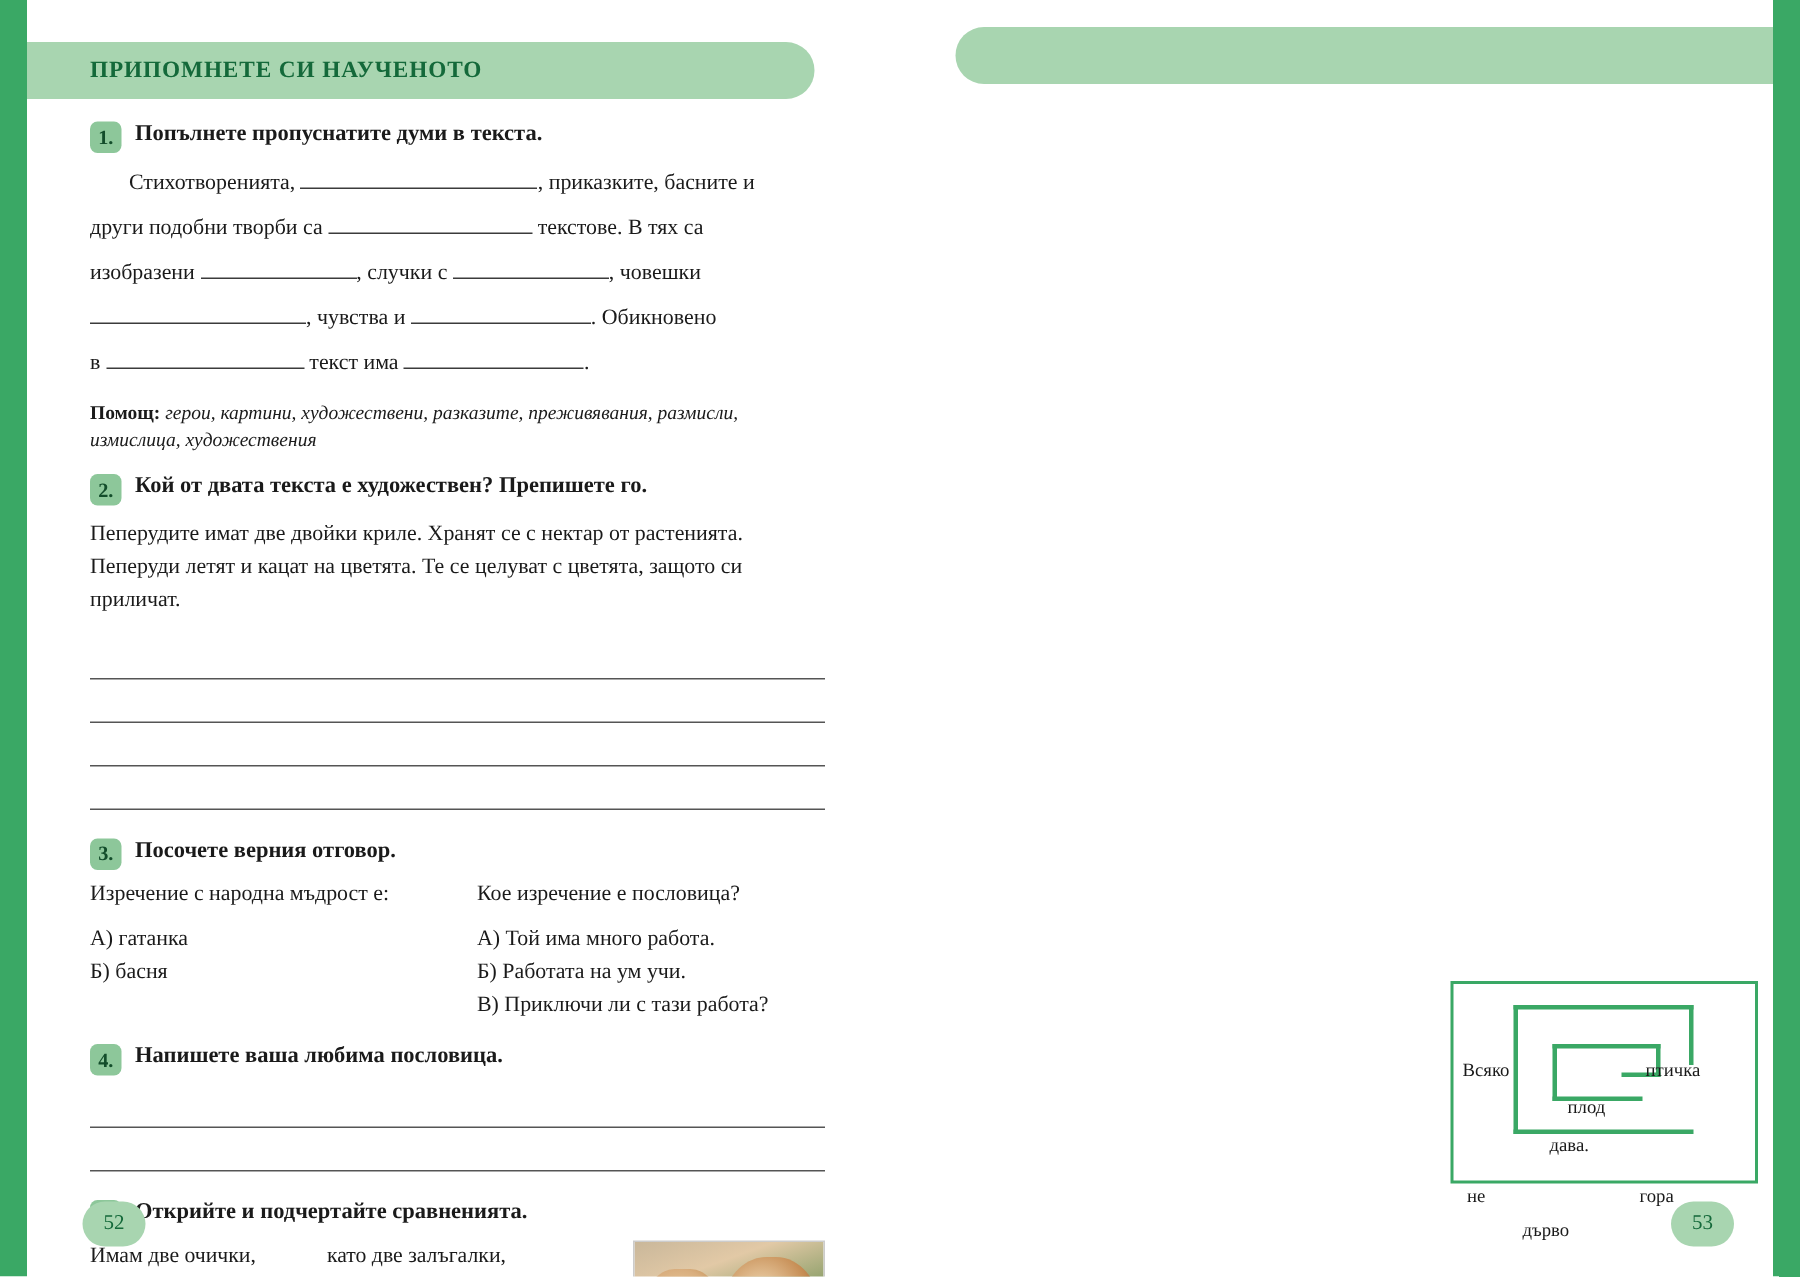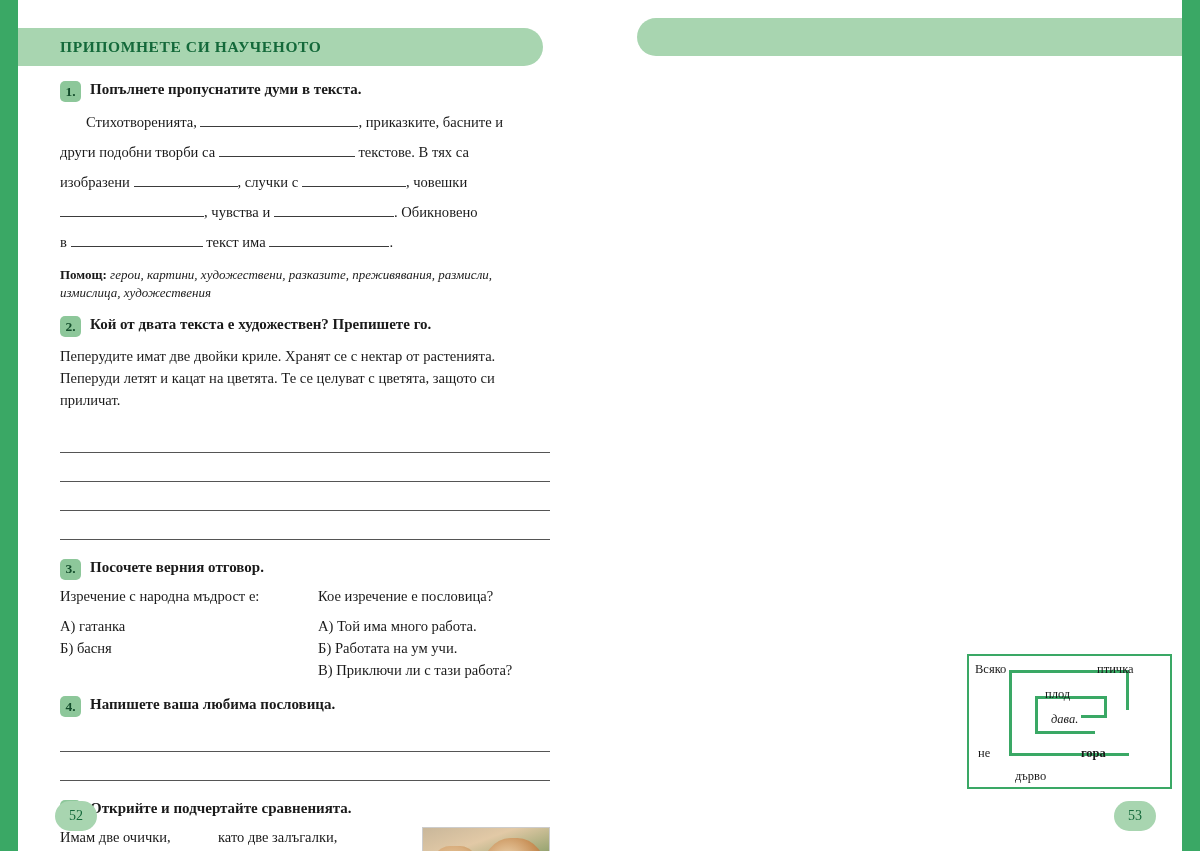--- a/index.html
+++ b/index.html
@@ -111,21 +111,21 @@
   }
 
   
   .maze {
     position: absolute; right: 28px; bottom: 62px;
     width: 205px; height: 135px;
     border: 2px solid #3aa865; background: #fff;
     font-size: 12.5px;
   }
   .maze .wall { position: absolute; background: #3aa865; }
-  .maze .lbl { position: absolute; font-family: "Liberation Serif", serif; }
+  .maze .lbl { position: absolute; font-family: "Liberation Serif", serif; margin-top: 44px; }
 
   
   .pagenum {
     position: absolute; bottom: 20px;
     width: 42px; height: 30px; border-radius: 15px;
     background: #a8d5b0; color: #14693a;
     display: flex; align-items: center; justify-content: center;
     font-size: 14px; font-family: "Liberation Serif", serif;
   }
   .pagenum-left { left: 55px; }
@@ -262,22 +262,22 @@
       <div class="wall" style="left:157px; top:14px; width:3px; height:40px;"></div>
       <div class="wall" style="left:66px; top:40px; width:72px; height:3px;"></div>
       <div class="wall" style="left:66px; top:40px; width:3px; height:38px;"></div>
       <div class="wall" style="left:66px; top:75px; width:60px; height:3px;"></div>
       <div class="wall" style="left:135px; top:40px; width:3px; height:22px;"></div>
       <div class="wall" style="left:112px; top:59px; width:26px; height:3px;"></div>
 
       <div class="lbl" style="left:6px; top:6px;">Всяко</div>
       <div class="lbl" style="left:128px; top:6px;">птичка</div>
       <div class="lbl" style="left:76px; top:31px;">плод</div>
-      <div class="lbl" style="left:82px; top:56px;font-style:italic;">дава.</div>
+      <div class="lbl" style="left:64px; top:56px;">дава.</div>
       <div class="lbl" style="left:9px; top:90px;">не</div>
-      <div class="lbl" style="left:112px; top:90px;font-weight:bold;">гора</div>
+      <div class="lbl" style="left:124px; top:90px;">гора</div>
       <div class="lbl" style="left:46px; top:113px;">дърво</div>
     </div>
 
     <div class="pagenum pagenum-right">53</div>
   </div>
 
 </div>
 
 </body></html>

